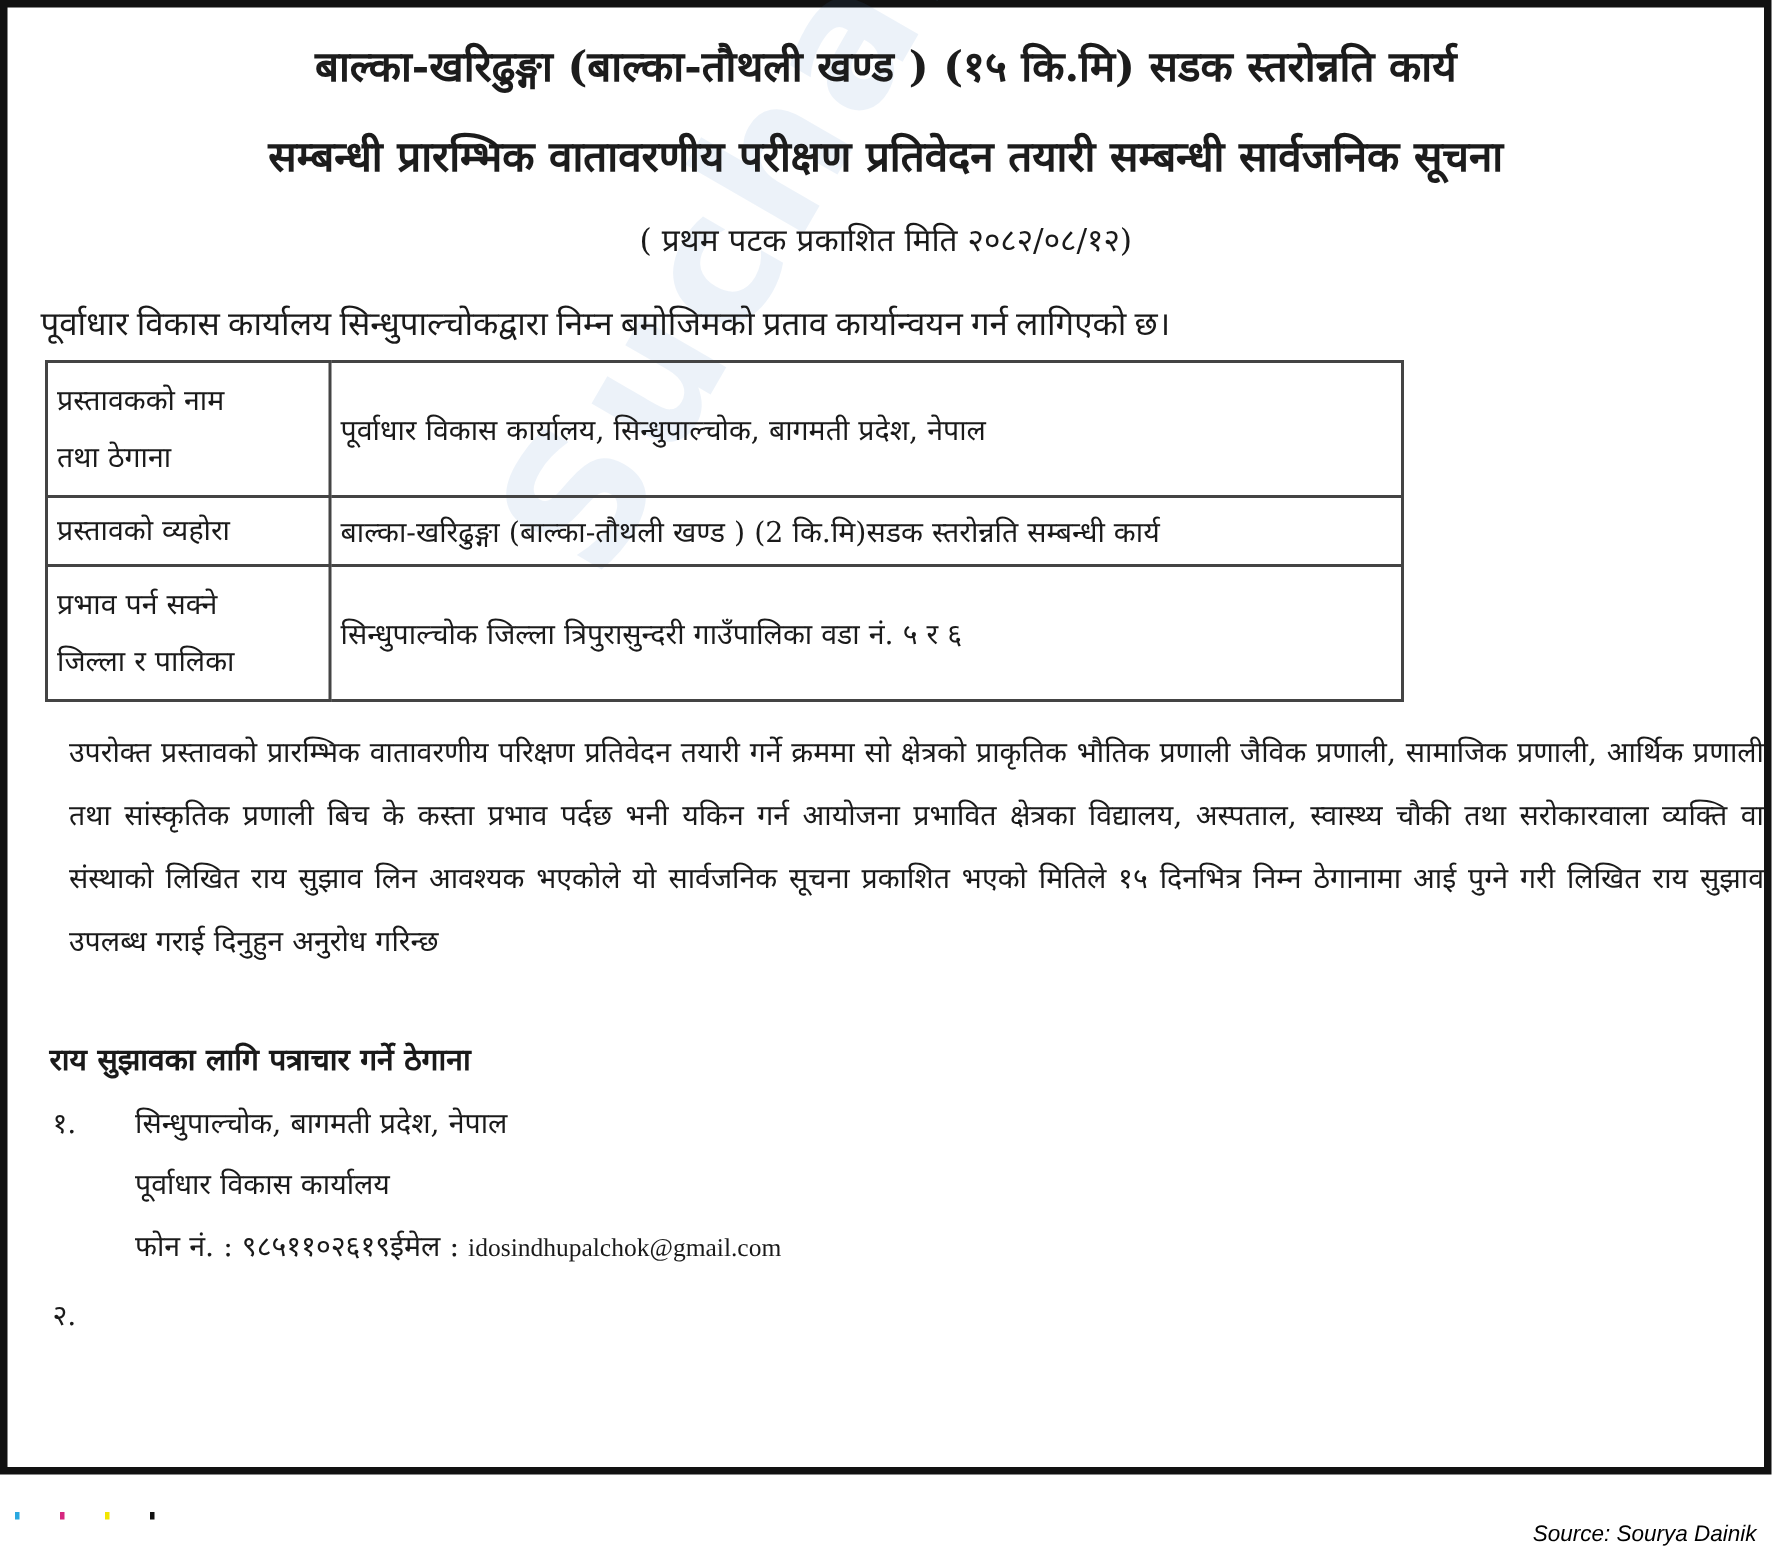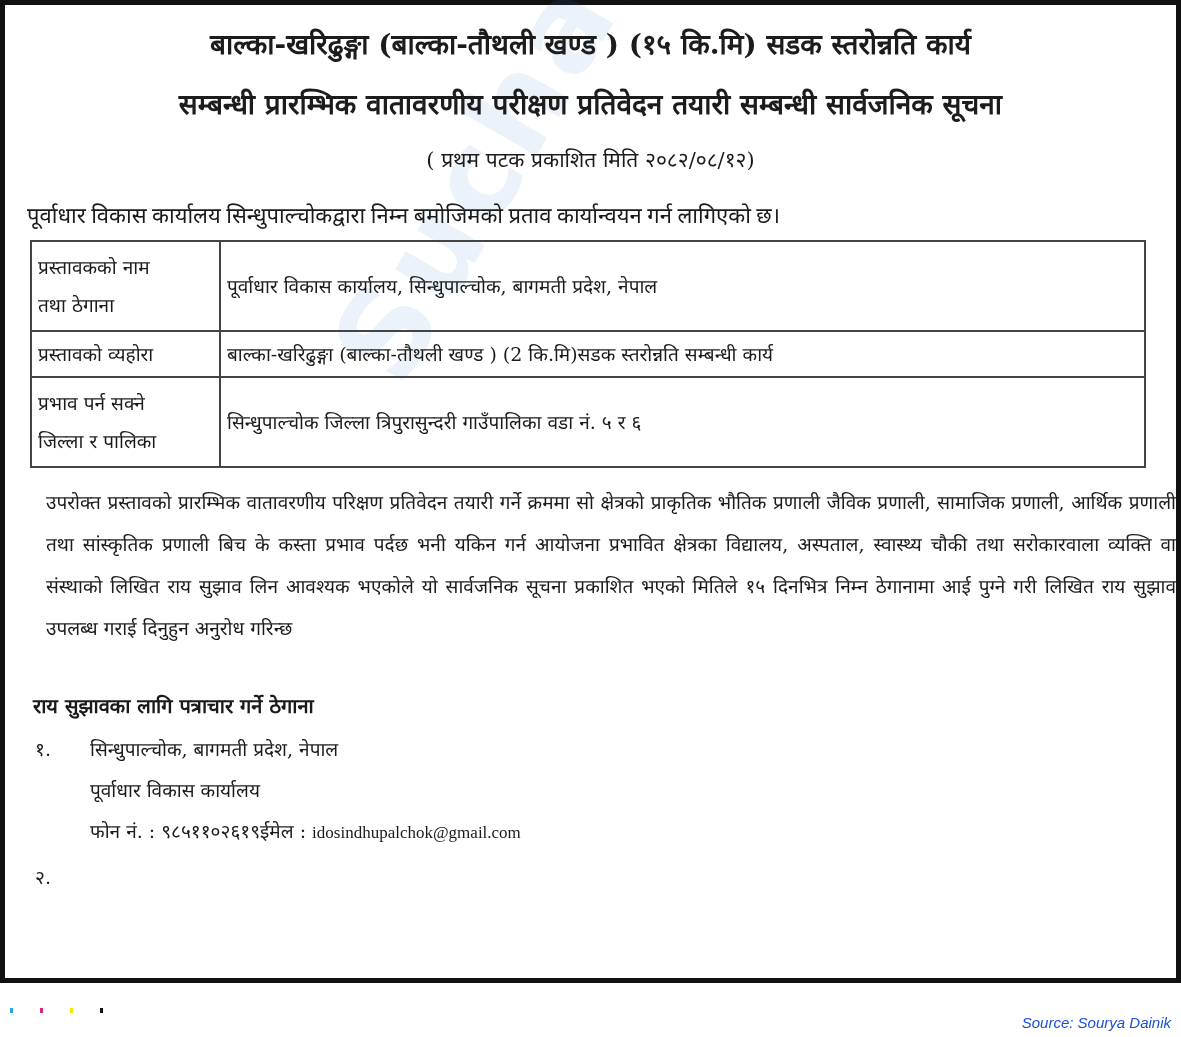--- a/index.html
+++ b/index.html
@@ -10,40 +10,40 @@
     .wm { position: absolute; pointer-events: none; }
     .wm-text { left: 300px; top: 330px; font-family: "DejaVu Sans", sans-serif; font-weight: bold;
                font-size: 120px; color: rgba(70,130,200,0.10); transform: rotate(-60deg); transform-origin: left top; letter-spacing: 6px; }
     .title { position: absolute; left: 0; width: 1171px; text-align: center; font-weight: bold;
              font-size: 28px; line-height: 40px; color: #1c1c1c; }
     .t1 { top: 20px; }
     .t2 { top: 80px; }
     .subtitle { position: absolute; top: 140px; left: 0; width: 1171px; text-align: center;
                 font-weight: normal; font-size: 21px; line-height: 30px; }
     .intro { position: absolute; top: 196px; left: 22px; font-size: 22px; line-height: 30px; font-family: Liberation Serif, serif; }
-    table.info { position: absolute; left: 25px; top: 235px; width: 1116px; border-collapse: collapse;
+    table.info { position: absolute; left: 25px; top: 235px; width: 906px; border-collapse: collapse;
                  border: 2px solid #333; font-size: 19px; }
     table.info td { border: 2px solid #444; padding: 2px 6px; vertical-align: middle; }
     table.info td.lbl { width: 175px; line-height: 38px; }
     table.info tr.r1 td { height: 84px; }
     table.info tr.r2 td { height: 40px; }
     table.info tr.r3 td { height: 84px; }
     .body-para { position: absolute; top: 476px; left: 41px; width: 1130px; font-size: 19px;
                  line-height: 42px; text-align: justify; }
     .contact-heading { position: absolute; top: 686px; left: 28px; font-size: 20px; font-weight: bold; line-height: 30px; }
     .contact { position: absolute; left: 25px; font-size: 19px; line-height: 41px; }
     .c1 { top: 724px; }
     .c2 { top: 852px; }
     .contact .num { position: absolute; left: 5px; top: 0; }
     .contact .lines { margin-left: 60px; }
     .email { font-family: "Liberation Serif", serif; font-size: 17px; }
     .printmarks { position: absolute; top: 1008px; left: 10px; display: flex; gap: 27px; }
     .printmarks span { width: 3px; height: 5px; display: inline-block; }
     .source { position: absolute; right: 10px; top: 1014px; font-family: "Liberation Sans", sans-serif;
-              font-style: italic; font-size: 15px; color: #1d4ed8; text-align: center; }
+              font-style: italic; font-size: 15px; color: #000000; text-align: center; }
   </style>
 </head>
 <body>
 
 <div class="frame">
   <div class="wm wm-text">Suchana</div>
 
   <div class="title t1">बाल्का-खरिढुङ्गा (बाल्का-तौथली खण्ड ) (१५ कि.मि) सडक स्तरोन्नति कार्य</div>
   <div class="title t2">सम्बन्धी प्रारम्भिक वातावरणीय परीक्षण प्रतिवेदन तयारी सम्बन्धी सार्वजनिक सूचना</div>
   <div class="subtitle">( प्रथम पटक प्रकाशित मिति २०८२/०८/१२)</div>

